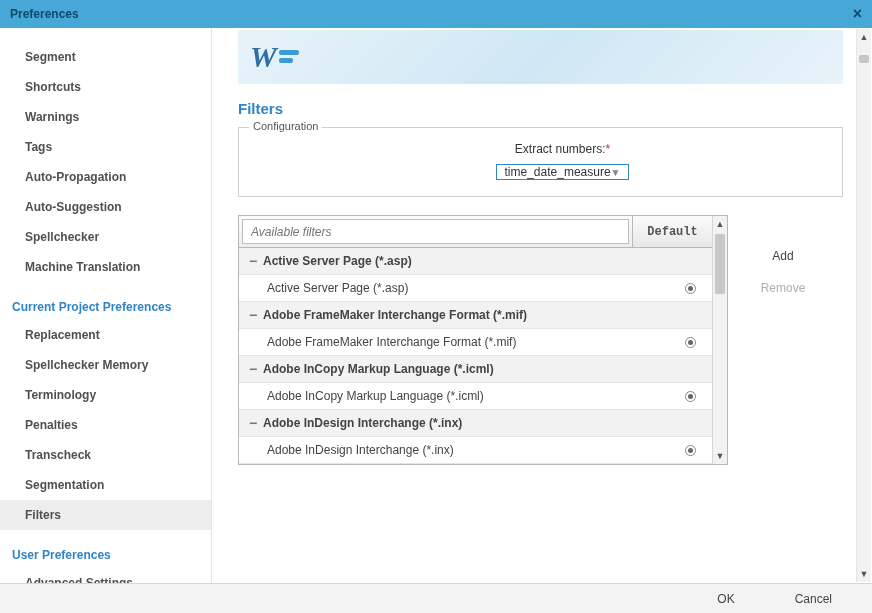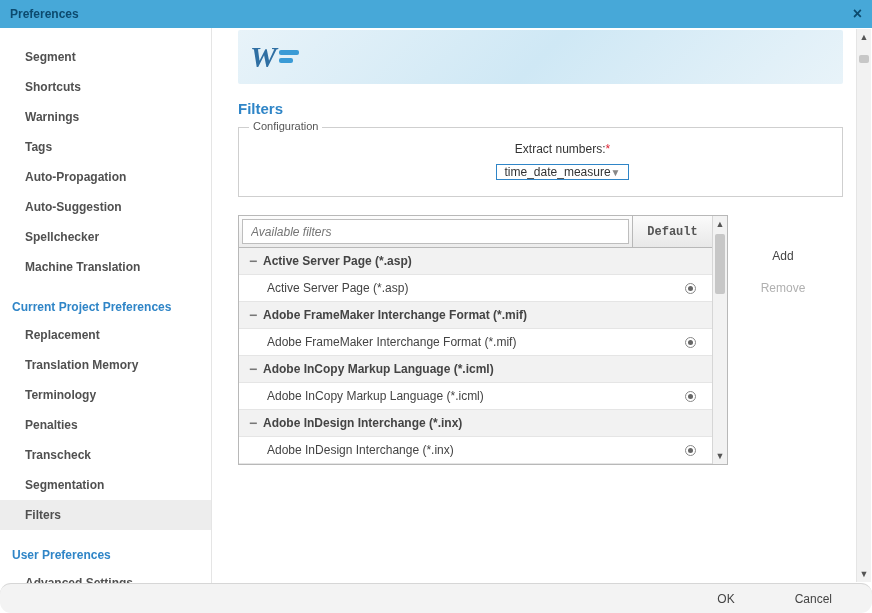--- a/index.html
+++ b/index.html
@@ -201,21 +201,20 @@
   .format-fieldset .legend {
     position:absolute; top:-8px; left:10px; background:#fff;
     padding:0 4px; color:#555; font-size:11px;
   }
   .footer {
     height:30px; border-top:1px solid #D6D6D6;
     background:#F3F3F3;
     display:flex; justify-content:flex-end; align-items:center;
     gap:60px; padding-right:40px;
     color:#444;
-    border-radius:11px;
   }
   .footer .fbtn { cursor:pointer; }
   ::-webkit-scrollbar { width:15px; }
   ::-webkit-scrollbar-thumb { background:#C7C7C7; border:3px solid #F2F2F2; border-radius:4px;}
   ::-webkit-scrollbar-track { background:#F2F2F2; }
 </style>
 </head>
 <body>
 
 <div class="titlebar">
@@ -230,21 +229,21 @@
     <div class="sidebar-item">Shortcuts</div>
     <div class="sidebar-item">Warnings</div>
     <div class="sidebar-item">Tags</div>
     <div class="sidebar-item">Auto-Propagation</div>
     <div class="sidebar-item">Auto-Suggestion</div>
     <div class="sidebar-item">Spellchecker</div>
     <div class="sidebar-item">Machine Translation</div>
 
     <div class="sidebar-section">Current Project Preferences</div>
     <div class="sidebar-item">Replacement</div>
-    <div class="sidebar-item">Translation Memory</div>
+    <div class="sidebar-item">Spellchecker Memory</div>
     <div class="sidebar-item">Terminology</div>
     <div class="sidebar-item">Penalties</div>
     <div class="sidebar-item">Transcheck</div>
     <div class="sidebar-item">Segmentation</div>
     <div class="sidebar-item selected">Filters</div>
 
     <div class="sidebar-section">User Preferences</div>
     <div class="sidebar-item">Advanced Settings</div>
   </div>
 

